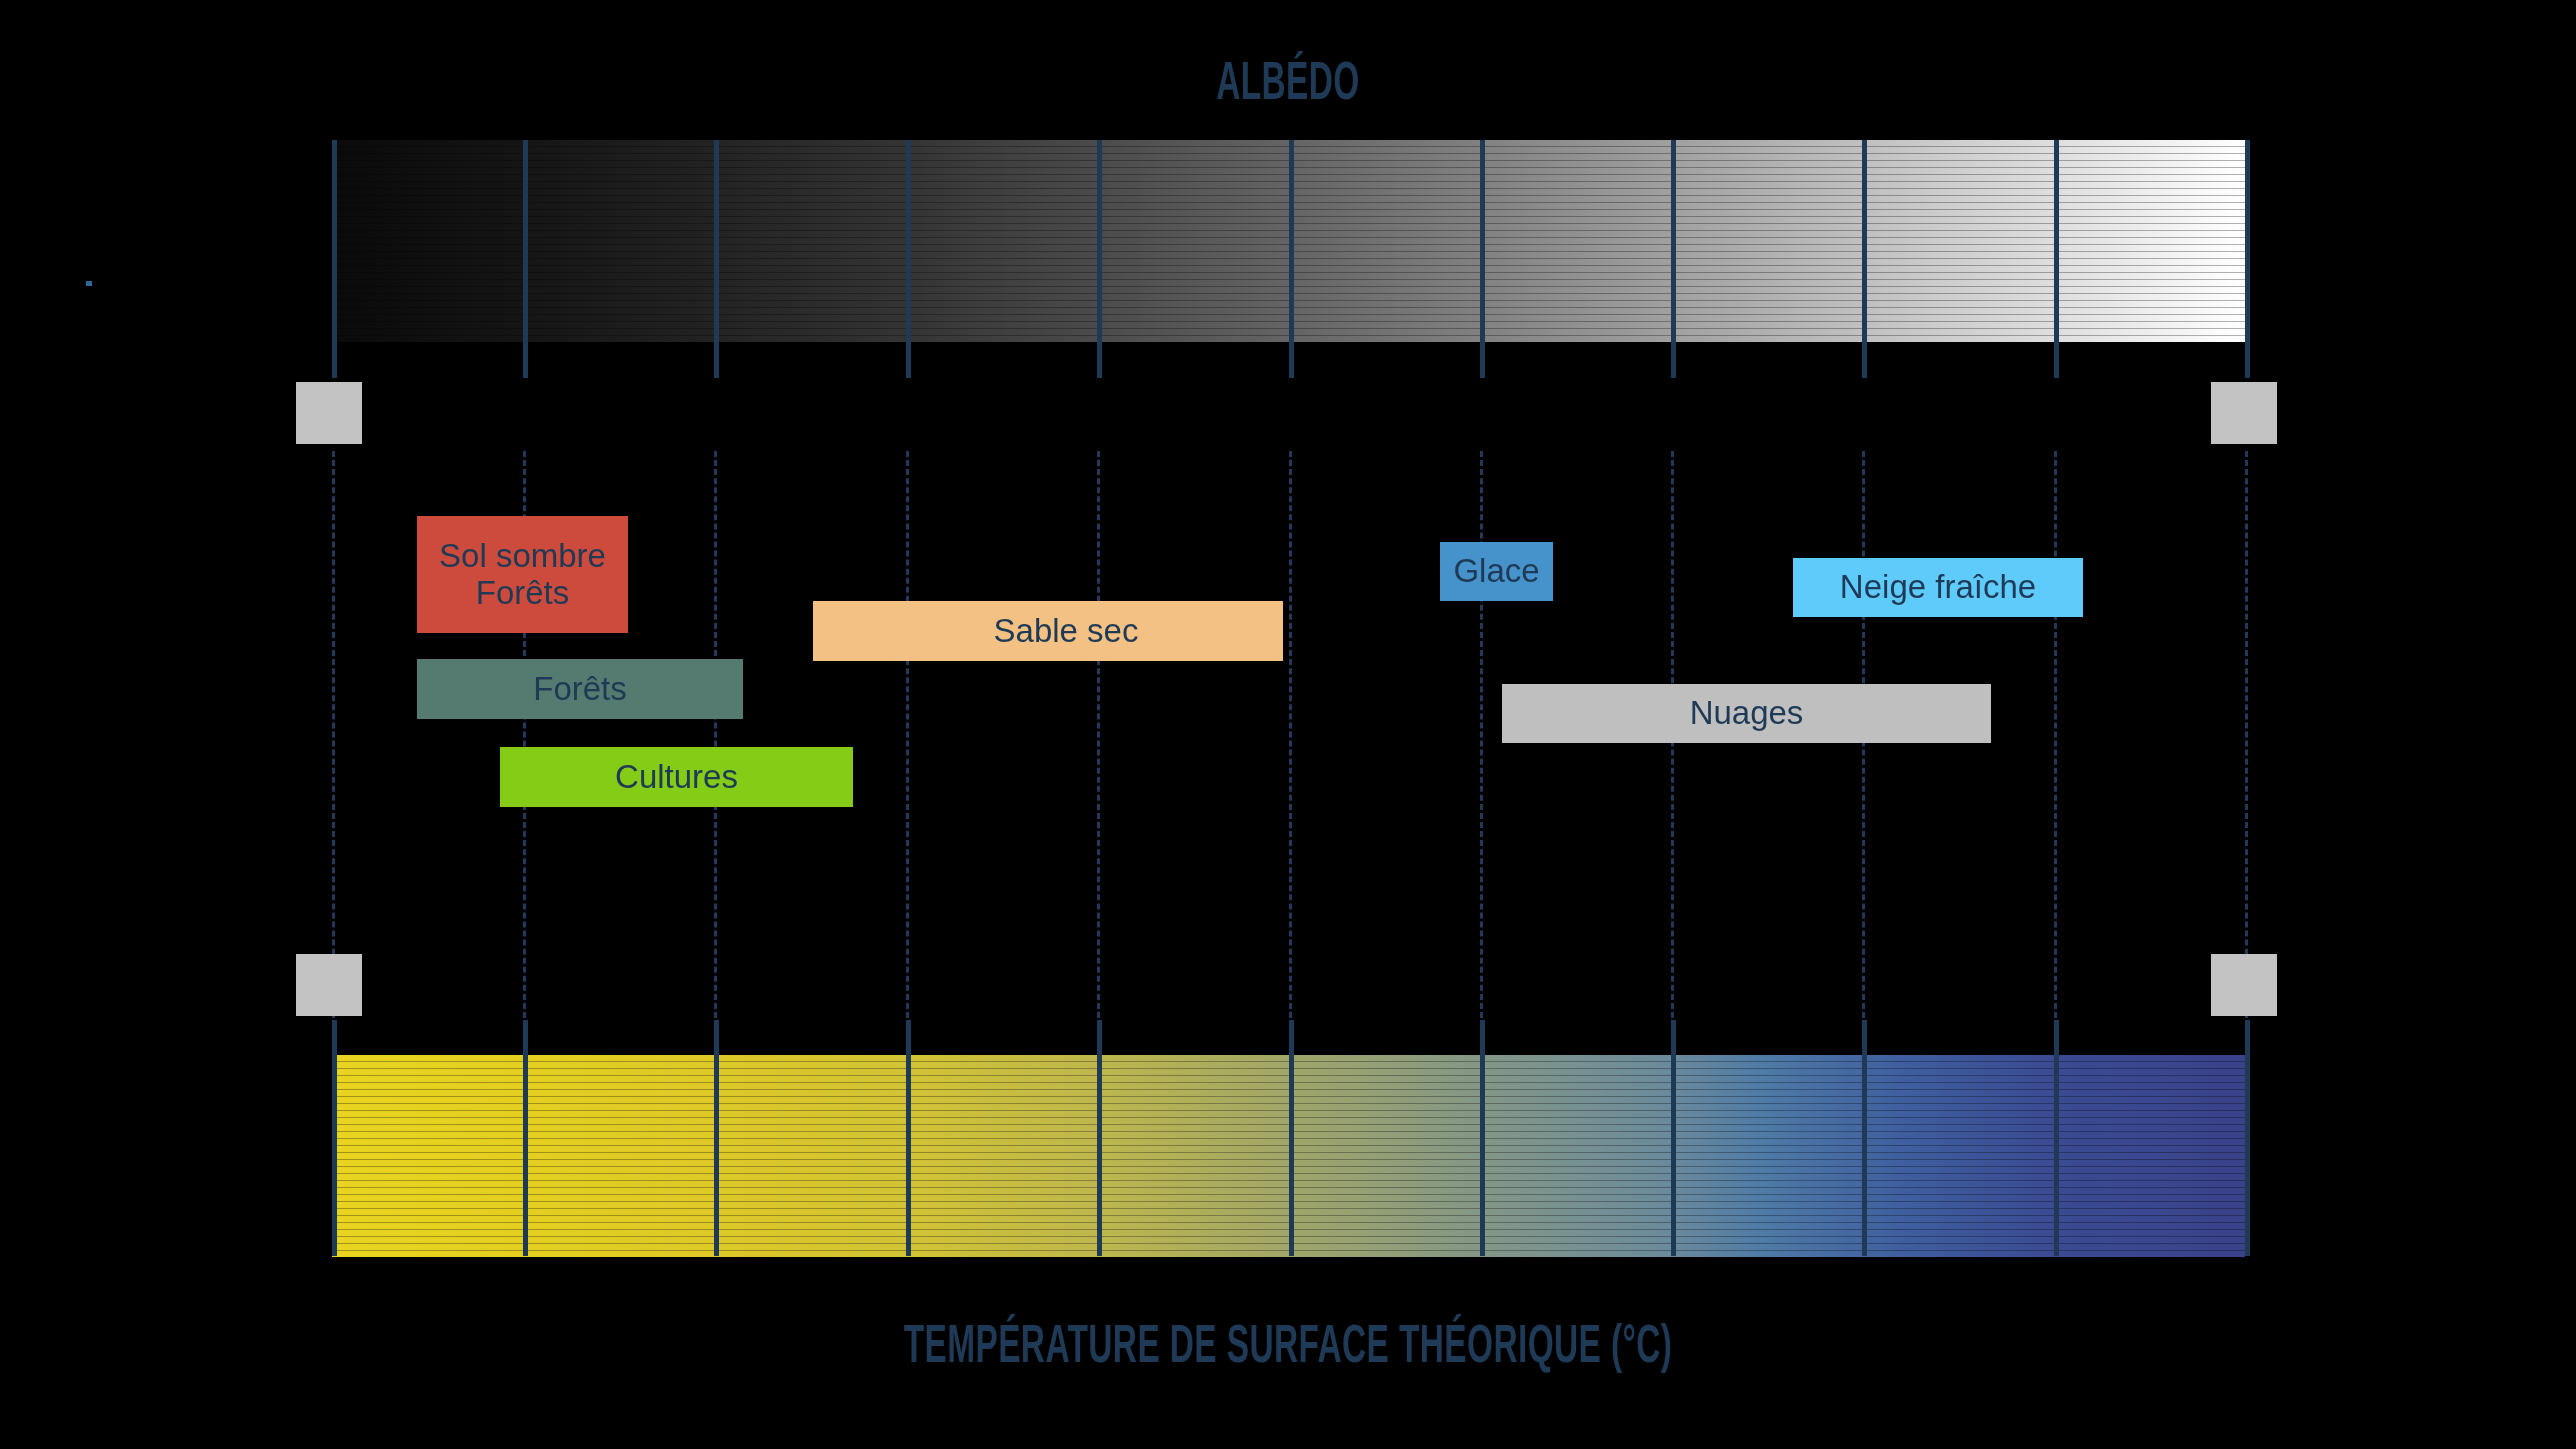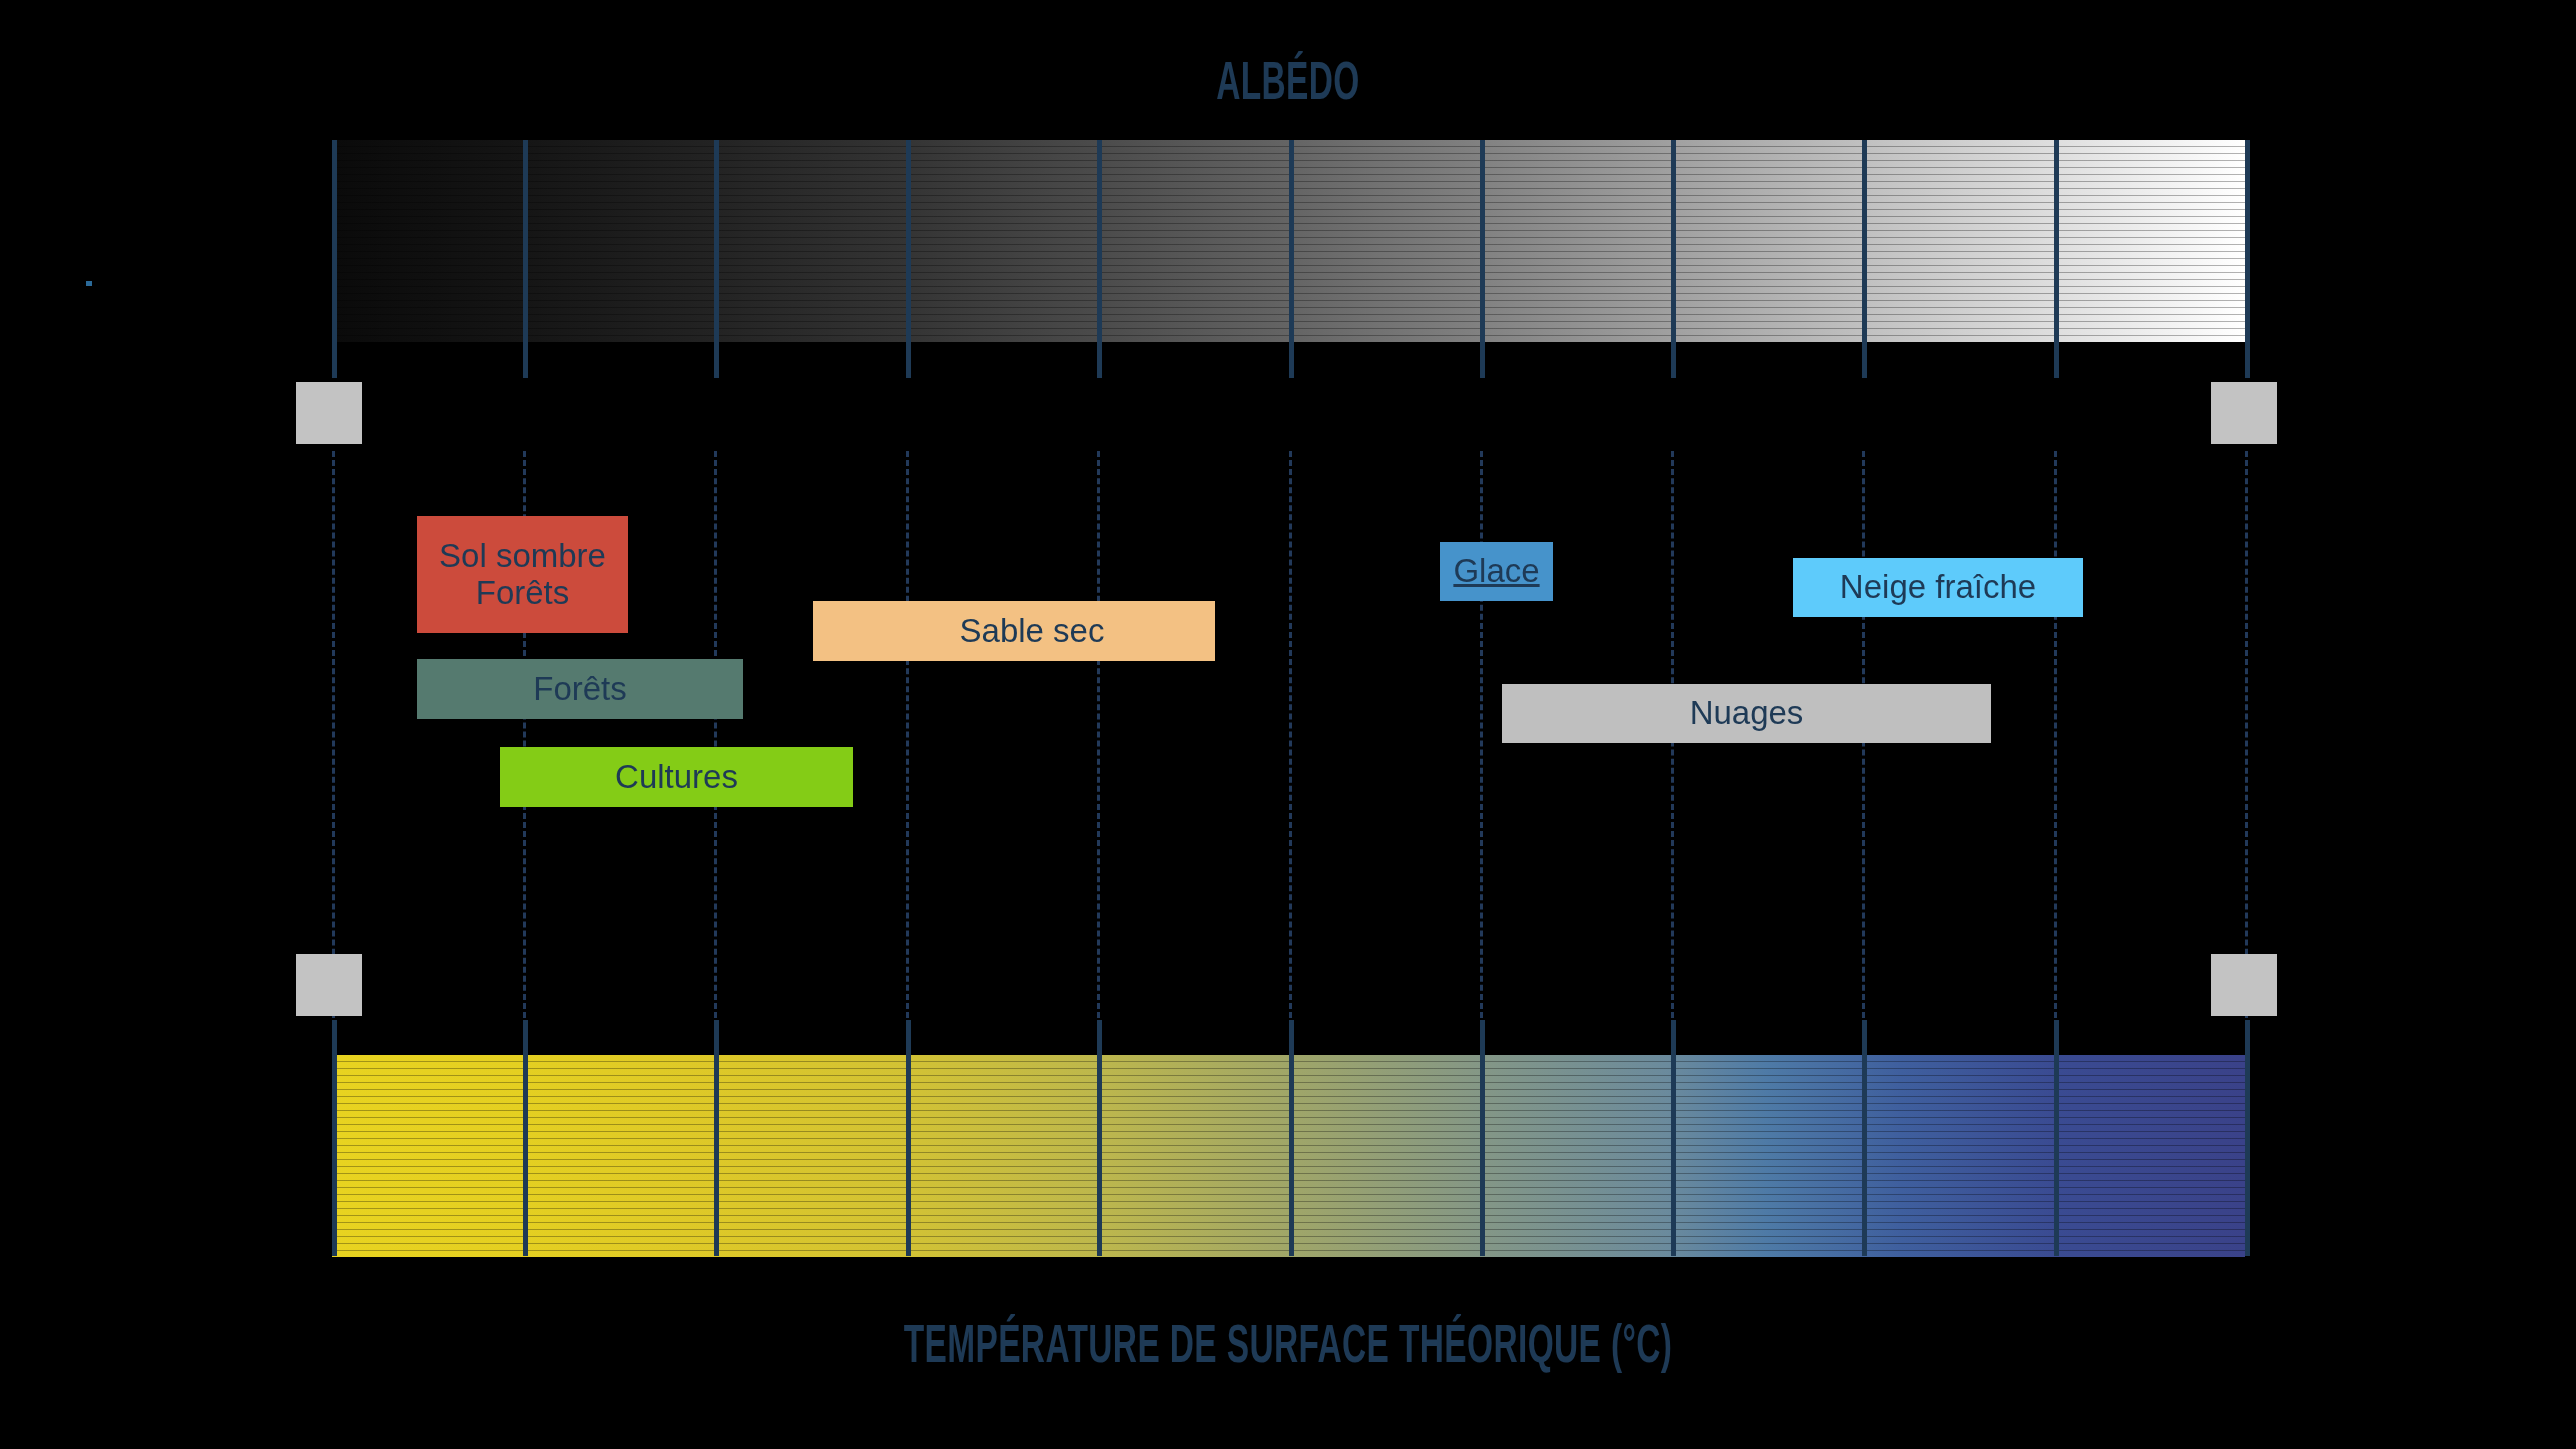--- a/index.html
+++ b/index.html
@@ -182,25 +182,25 @@
   </div>
 
   <div class="cat" style="left:417px; top:659px; width:326px; height:60px; background:#557a6f;">
     <span>Forêts</span>
   </div>
 
   <div class="cat" style="left:500px; top:747px; width:353px; height:60px; background:#84cc16;">
     <span>Cultures</span>
   </div>
 
-  <div class="cat" style="left:813px; top:601px; width:402px; height:60px; background:#f3c183;padding-left:36px;">
+  <div class="cat" style="left:813px; top:601px; width:470px; height:60px; background:#f3c183;padding-left:36px;">
     <span>Sable sec</span>
   </div>
 
-  <div class="cat" style="left:1440px; top:542px; width:113px; height:59px; background:#4693cb;text-decoration:underline;">
+  <div class="cat" style="left:1440px; top:542px; width:113px; height:59px; background:#4693cb;">
     <span>Glace</span>
   </div>
 
   <div class="cat" style="left:1502px; top:684px; width:489px; height:59px; background:#bfbfbf;">
     <span>Nuages</span>
   </div>
 
   <div class="cat" style="left:1793px; top:542px; width:290px; height:59px; background:#5ecbfb;margin-top:16px;">
     <span>Neige fraîche</span>
   </div>

